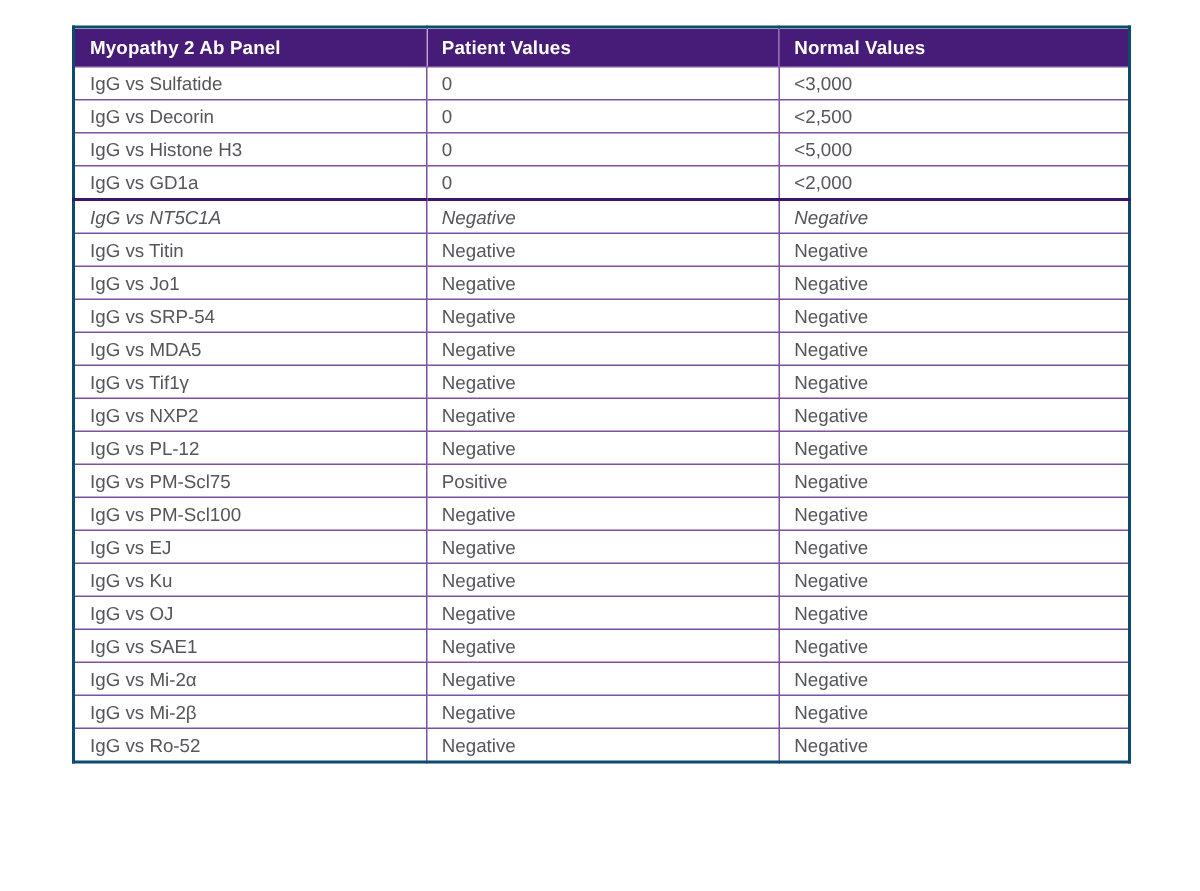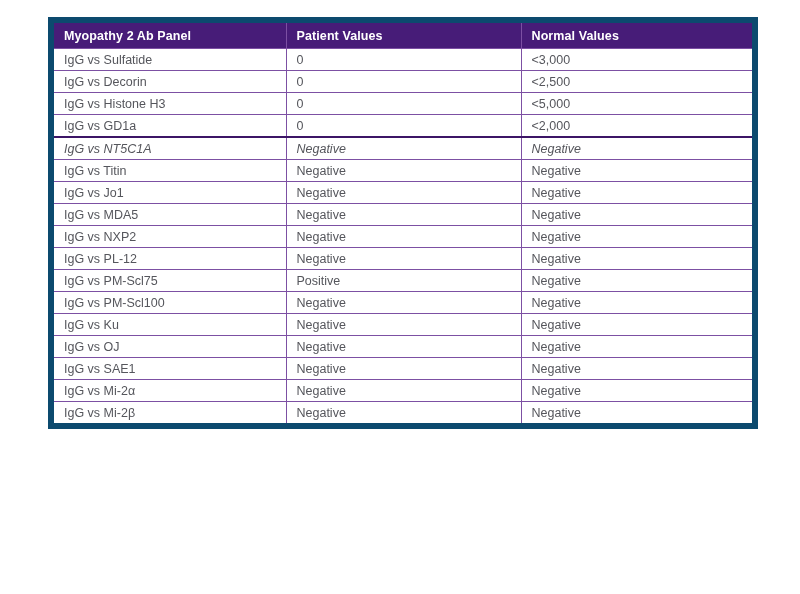--- a/index.html
+++ b/index.html
@@ -11,21 +11,21 @@
     font-family: "Liberation Sans", "DejaVu Sans", sans-serif;
     -webkit-font-smoothing: antialiased;
   }
   .wrap {
     padding: 17px 48px 0 48px;
   }
   table.results {
     width: 704px;
     border-collapse: collapse;
     table-layout: fixed;
-    border: 6px solid #0c4a6e;
+    border: 2px solid #0c4a6e;
     padding-left: 12px;
   }
   th, td {
     border: 1px solid #7c50a3;
     padding: 0 10px;
     text-align: left;
     vertical-align: middle;
     overflow: hidden;
     white-space: nowrap;
   }
@@ -102,27 +102,37 @@
     <td>Negative</td>
   </tr>
 
 
   <tr class="data-row">
     <td>IgG vs Jo1</td>
     <td>Negative</td>
     <td>Negative</td>
   </tr>
 
+  <tr class="data-row">
+    <td>IgG vs SRP-54</td>
+    <td>Negative</td>
+    <td>Negative</td>
+  </tr>
 
   <tr class="data-row">
     <td>IgG vs MDA5</td>
     <td>Negative</td>
     <td>Negative</td>
   </tr>
 
+  <tr class="data-row">
+    <td>IgG vs Tif1γ</td>
+    <td>Negative</td>
+    <td>Negative</td>
+  </tr>
 
   <tr class="data-row">
     <td>IgG vs NXP2</td>
     <td>Negative</td>
     <td>Negative</td>
   </tr>
 
 
   <tr class="data-row">
     <td>IgG vs PL-12</td>
@@ -135,20 +145,25 @@
     <td>Positive</td>
     <td>Negative</td>
   </tr>
 
   <tr class="data-row">
     <td>IgG vs PM-Scl100</td>
     <td>Negative</td>
     <td>Negative</td>
   </tr>
 
+  <tr class="data-row">
+    <td>IgG vs EJ</td>
+    <td>Negative</td>
+    <td>Negative</td>
+  </tr>
 
   <tr class="data-row">
     <td>IgG vs Ku</td>
     <td>Negative</td>
     <td>Negative</td>
   </tr>
 
   <tr class="data-row">
     <td>IgG vs OJ</td>
     <td>Negative</td>
@@ -166,15 +181,20 @@
     <td>Negative</td>
     <td>Negative</td>
   </tr>
 
   <tr class="data-row">
     <td>IgG vs Mi-2β</td>
     <td>Negative</td>
     <td>Negative</td>
   </tr>
 
+  <tr class="data-row">
+    <td>IgG vs Ro-52</td>
+    <td>Negative</td>
+    <td>Negative</td>
+  </tr>
 </tbody>
   </table>
 </div>
 
 </body></html>

